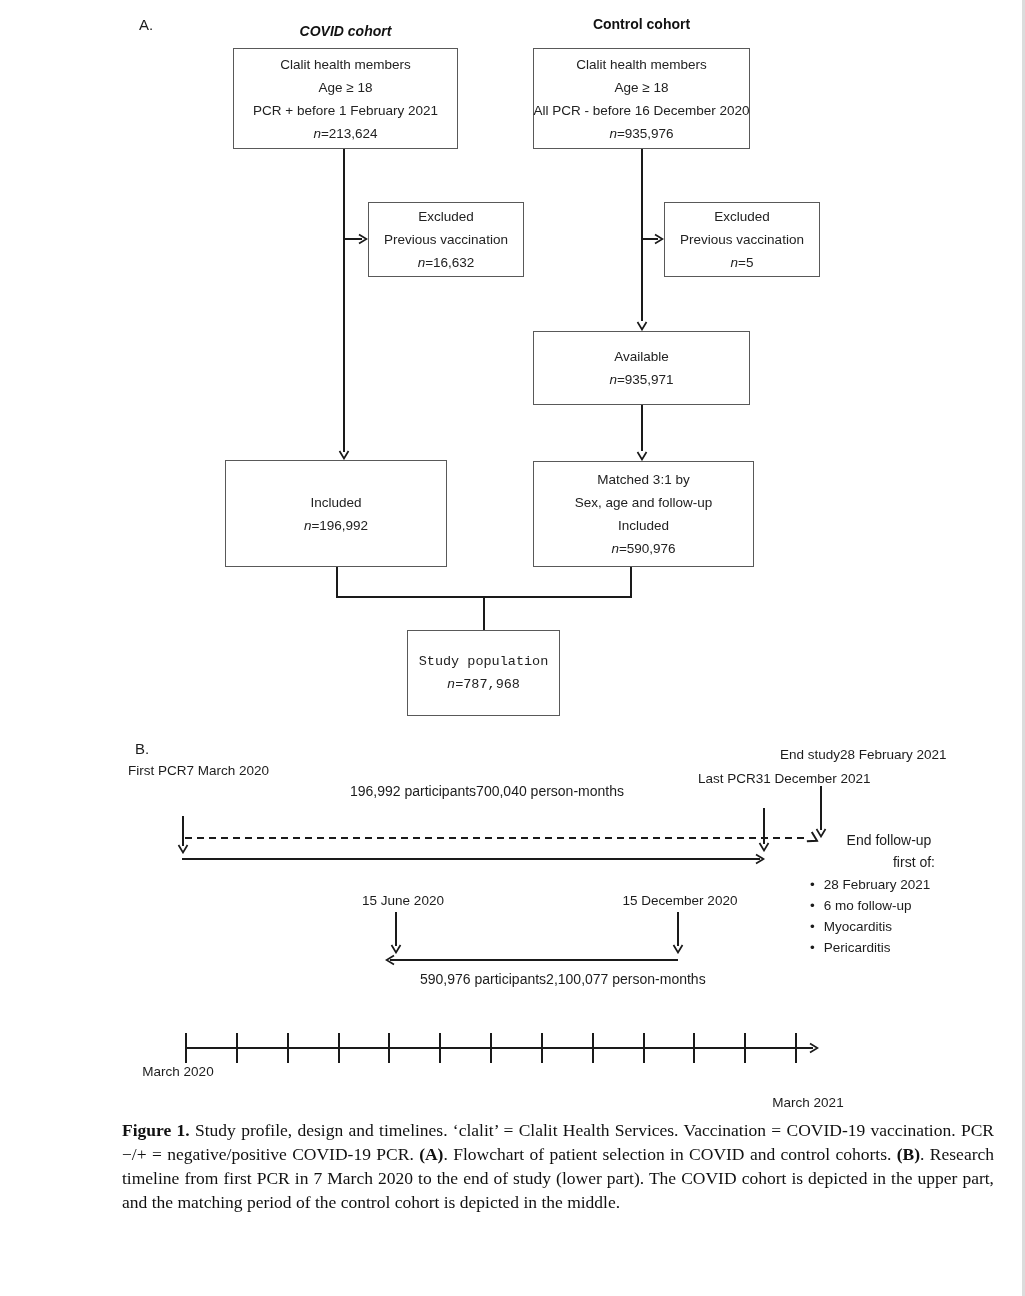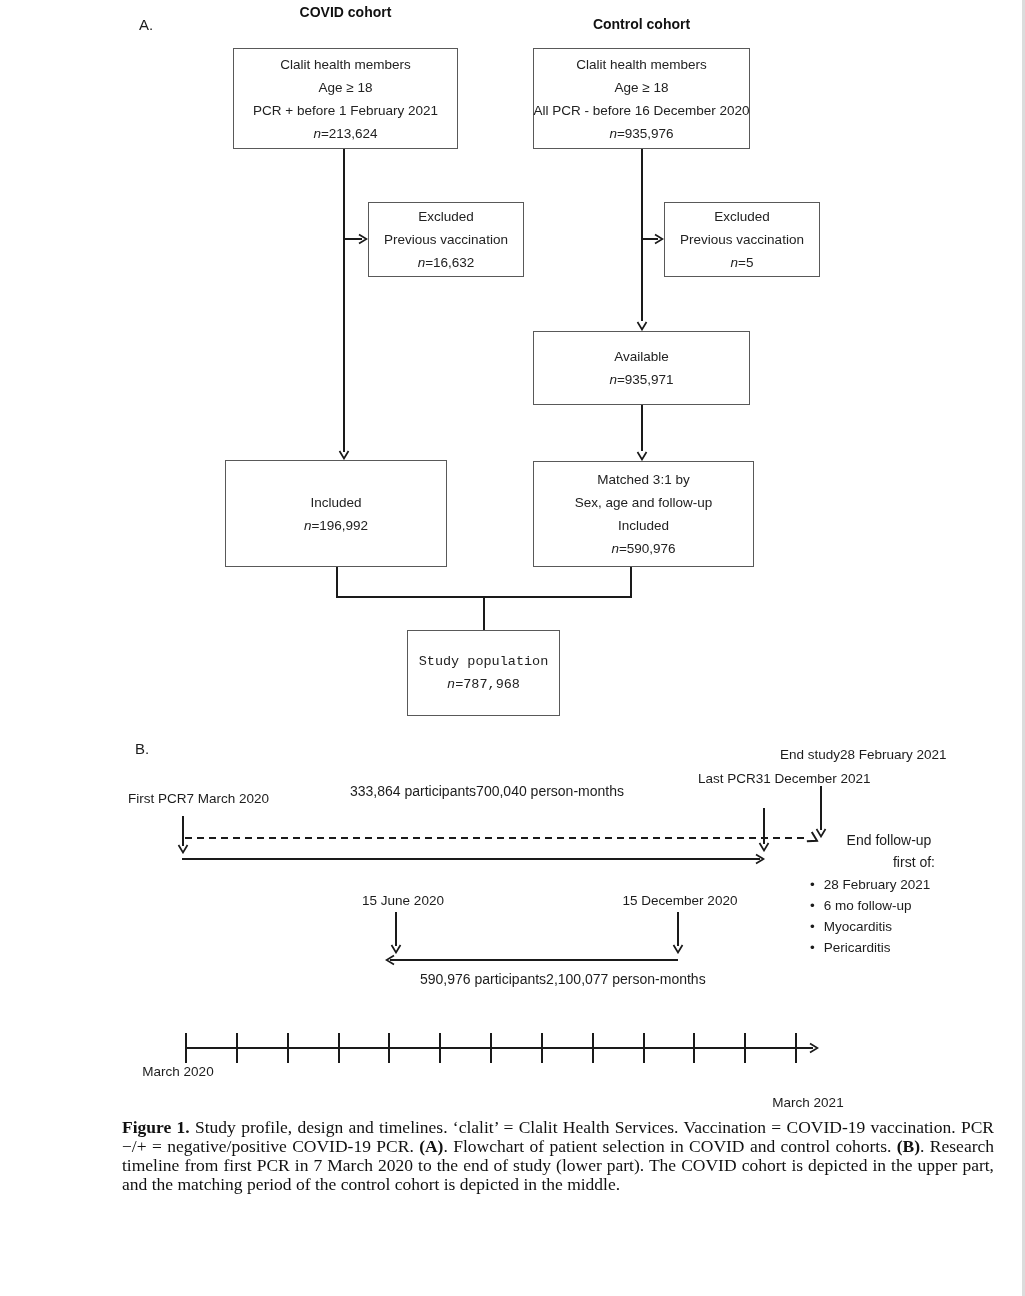--- a/index.html
+++ b/index.html
@@ -19,34 +19,34 @@
   .ah{position:absolute;width:12px;height:12px;}
   .ah svg{display:block;}
   .tlabel{position:absolute;font-size:13.5px;color:#1c1c1c;text-align:center;}
   .tlabel .box-line{line-height:21px;white-space:nowrap;}
   .stats .box-line{line-height:22px;font-size:14px;}
   .bullets{margin:0;padding:0;list-style:none;font-size:13.5px;}
   .bullets li{line-height:21px;white-space:nowrap;}
   .bullets li::before{content:"•";margin-right:9px;}
   .tick{position:absolute;width:2px;height:30px;background:#1a1a1a;top:0;}
   #caption{position:absolute;left:122px;top:1102px;width:872px;
-     font-family:"Liberation Serif",serif;font-size:17.5px;line-height:19px;
+     font-family:"Liberation Serif",serif;font-size:17.5px;line-height:24px;
      color:#111;text-align:justify;margin-top:16px;}
   #caption b{font-weight:bold;}
   .edge{position:absolute;left:1022px;top:0;width:3px;height:1296px;background:#dcdcdc;}
   i.nvar{font-style:italic;}
 </style>
 </head>
 <body>
 
 <div id="page">
 
   <div class="abs panel-label" style="left:139px;top:16px;">A.</div>
 
-  <div class="abs cohort-title" style="left:233px;top:4px;width:225px;">COVID cohort</div>
+  <div class="abs cohort-title" style="left:233px;top:23px;width:225px;font-style:italic;">COVID cohort</div>
   <div class="abs cohort-title" style="left:533px;top:16px;width:217px;">Control cohort</div>
 
   <div class="fbox" style="left:233px;top:48px;width:225px;height:101px;">
       <span class="box-line">Clalit health members</span>
       <span class="box-line">Age ≥ 18</span>
       <span class="box-line">PCR + before 1 February 2021</span>
       <span class="box-line"><i class="nvar">n</i>=213,624</span>
     </div>
   <div class="fbox" style="left:533px;top:48px;width:217px;height:101px;">
       <span class="box-line">Clalit health members</span>
@@ -122,22 +122,22 @@
       </svg>
     </div>
 
   <div class="vline" style="left:336px;top:567px;height:31px;"></div>
   <div class="vline" style="left:630px;top:567px;height:31px;"></div>
   <div class="hline" style="left:336px;top:596px;width:296px;"></div>
   <div class="vline" style="left:483px;top:596px;height:34px;"></div>
 
   <div class="abs panel-label" style="left:135px;top:740px;">B.</div>
 
-  <div class="tlabel" style="left:128px;top:788px;width:110px;"><span class="box-line">First PCR</span><span class="box-line">7 March 2020</span></div>
-  <div class="tlabel stats" style="left:350px;top:780px;width:212px;"><span class="box-line">333,864 participants</span><span class="box-line">700,040 person-months</span></div>
+  <div class="tlabel" style="left:128px;top:760px;width:110px;"><span class="box-line">First PCR</span><span class="box-line">7 March 2020</span></div>
+  <div class="tlabel stats" style="left:350px;top:780px;width:212px;"><span class="box-line">196,992 participants</span><span class="box-line">700,040 person-months</span></div>
   <div class="tlabel" style="left:698px;top:768px;width:110px;"><span class="box-line">Last PCR</span><span class="box-line">31 December 2021</span></div>
   <div class="tlabel" style="left:780px;top:744px;width:120px;"><span class="box-line">End study</span><span class="box-line">28 February 2021</span></div>
 
   <div class="vline" style="left:182px;top:816px;height:30px;"></div>
   <div class="ah" style="left:177px;top:842px;">
       <svg width="12" height="12" viewBox="0 0 12 12">
         <polyline points="1.5,3 6,10.5 10.5,3" fill="none" stroke="#1a1a1a" stroke-width="1.7"></polyline>
       </svg>
     </div>
 

